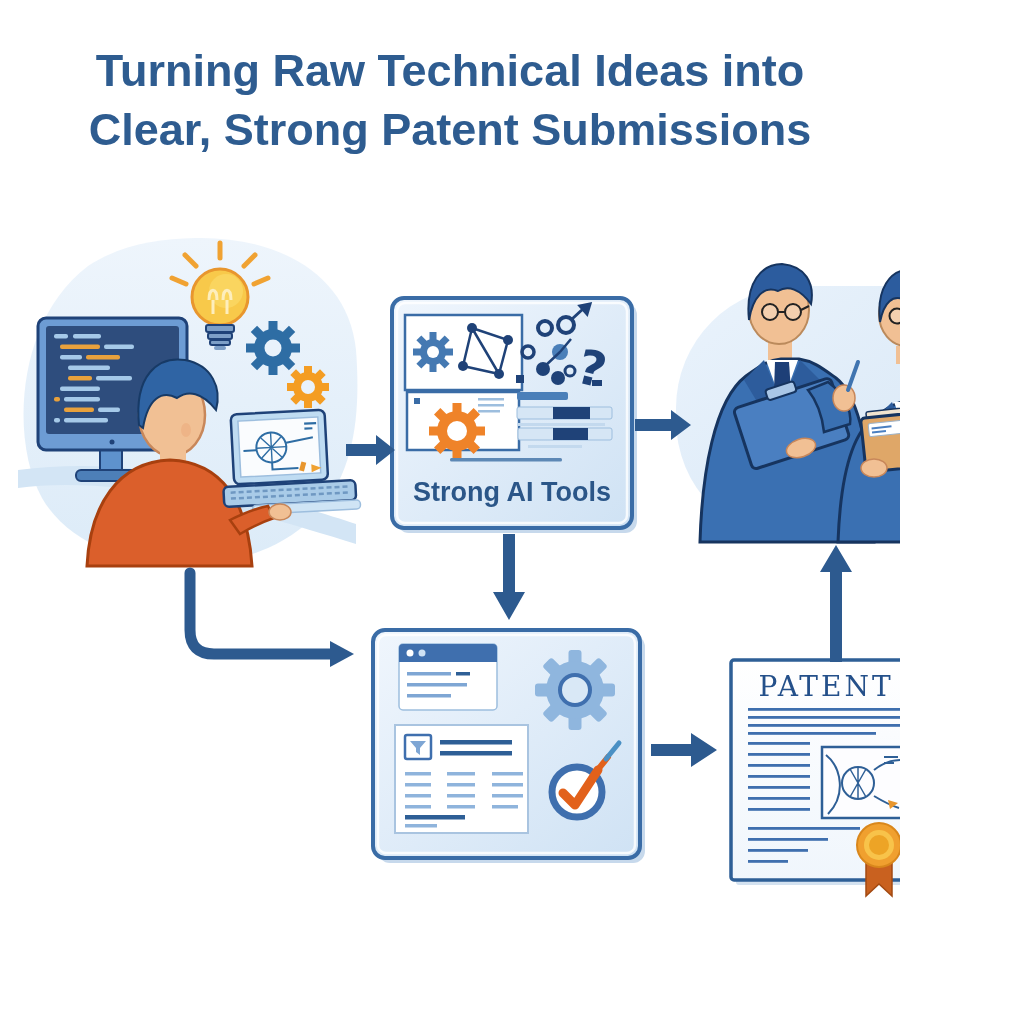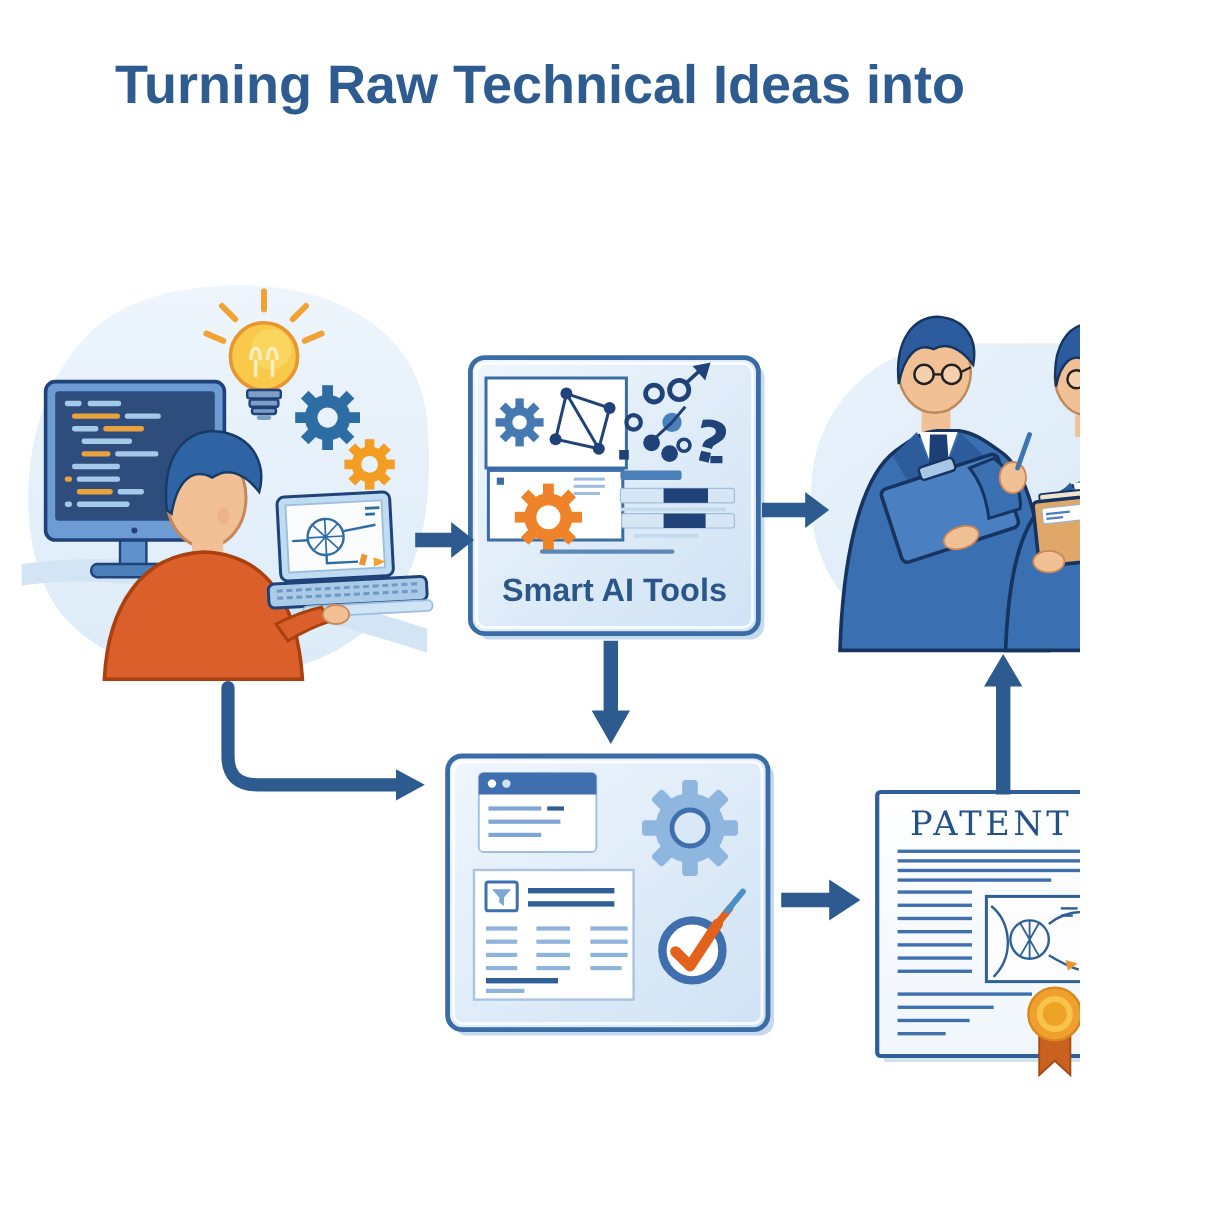--- a/index.html
+++ b/index.html
@@ -14,20 +14,21 @@
             font-size:28px;font-weight:normal;font-family:"DejaVu Serif",serif;
             letter-spacing:3px;text-indent:3px;color:#24508a}
 </style>
 </head>
 <body>
 
 <div class="canvas">
 
   <div class="title">
     <div>Turning Raw Technical Ideas into</div>
+    <div>Clear, Strong Patent Submissions</div>
   </div>
 
   <svg class="art" width="1024" height="1024" viewBox="0 0 1024 1024">
     <defs>
       <linearGradient id="boxGrad" x1="0" y1="0" x2="1" y2="1">
         <stop offset="0" stop-color="#f0f6fd"></stop>
           <stop offset="1" stop-color="#cfe2f4"></stop>
       </linearGradient>
       <linearGradient id="blobGradL" x1="0" y1="0" x2="0" y2="1">
         <stop offset="0" stop-color="#eef5fc"></stop>
@@ -354,15 +355,15 @@
       <path d="M503,534 h12 v58 h10 l-16,28 l-16,-28 h10 z"></path>
       <g>
         <path d="M190,573 L190,630 Q190,654 214,654 L330,654" fill="none" stroke="#2d5a8f" stroke-width="11" stroke-linecap="round"></path>
         <polygon points="330,641 330,667 354,654"></polygon>
       </g>
       <path d="M651,744 h40 v-11 l26,17 l-26,17 v-11 h-40 z"></path>
       <path d="M830,662 v-90 h-10 l16,-27 l16,27 h-10 v90 z"></path>
     </g>
   </svg>
 
-  <div class="ai-label">Smart AI Tools</div>
+  <div class="ai-label">Strong AI Tools</div>
   <div class="patent-label">PATENT</div>
 </div>
 
 </body></html>

